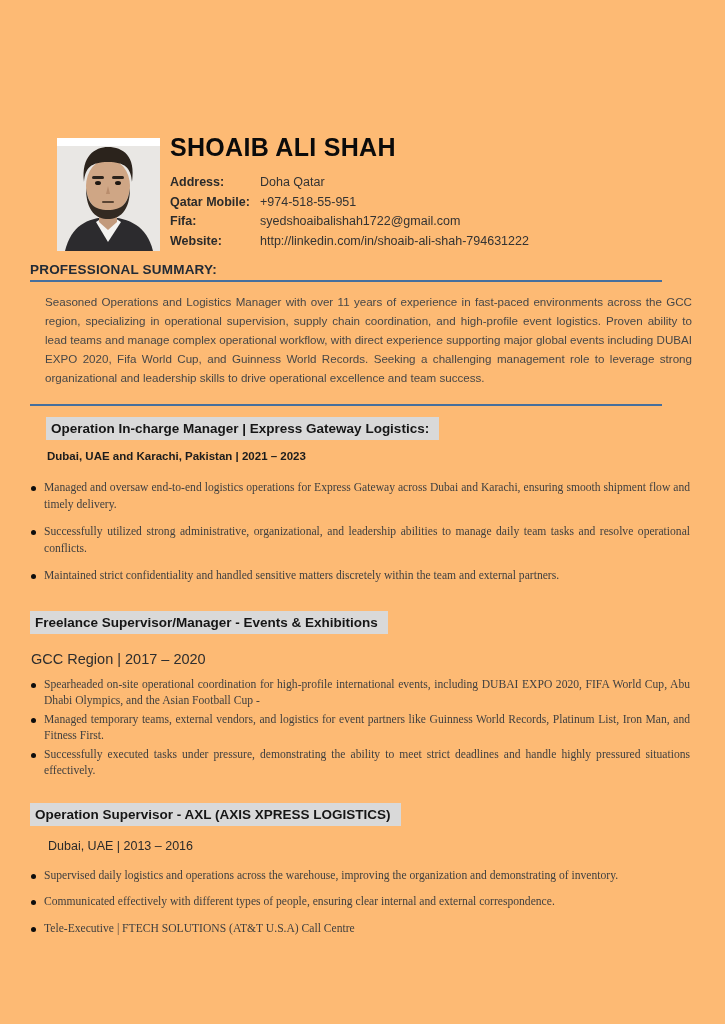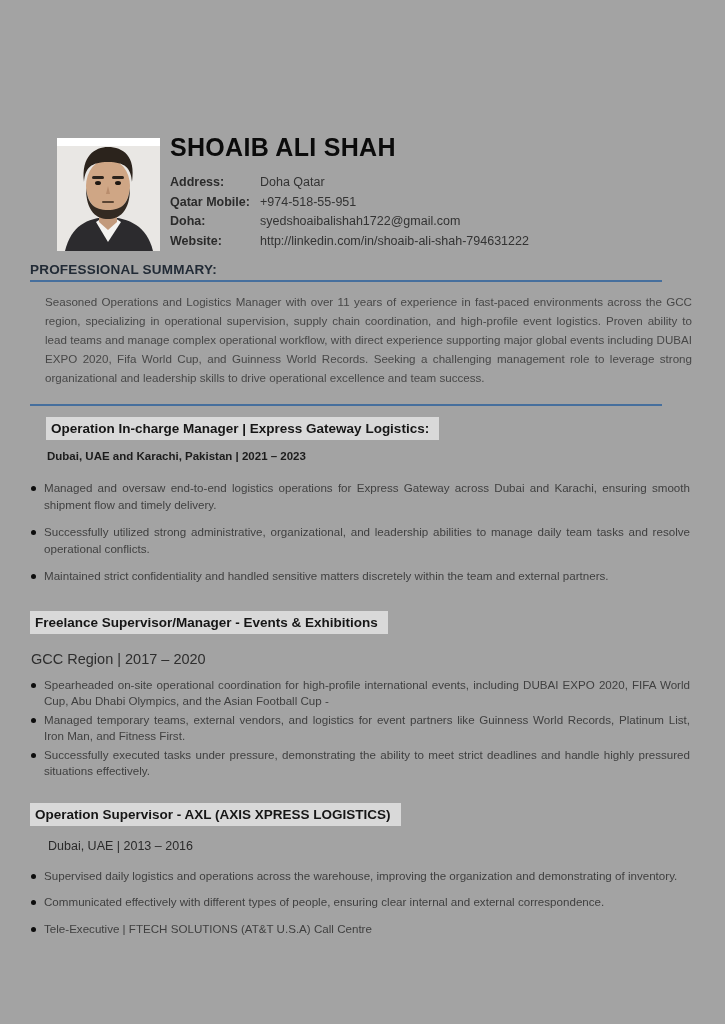--- a/index.html
+++ b/index.html
@@ -6,21 +6,21 @@
   html, body { background: #ffffff; }
   body {
     width: 725px; height: 1024px;
     font-family: "Liberation Sans", sans-serif;
     color: #3d3d3d;
     overflow: hidden;
   }
   .page {
     width: 725px; height: 1024px;
     padding: 131px 33px 0 30px;
-    background: #a3a3a3;
+    background: #fdba74;
   }
 
   
   .header { display: flex; align-items: flex-start; }
   .photo {
     width: 103px; height: 113px;
     margin-left: 27px; margin-top: 7px;
     flex: 0 0 auto;
     overflow: hidden;
     background: #e9e7e4;
@@ -70,21 +70,21 @@
   }
   .job-meta-2 {
     margin: 17px 0 0 1px;
     font-size: 14.5px; font-weight: normal; color: #2e2e2e;
   }
   .job-meta-3 {
     margin: 13px 0 0 18px;
     font-size: 12.5px; font-weight: normal; color: #2a2a2a;
   }
 
-  ul.bullets { list-style: none; width: 660px; }
+  ul.bullets { list-style: none; width: 660px; font-family: Liberation Serif, serif; }
   ul.bullets li {
     position: relative;
     padding-left: 14px;
     font-size: 11.6px; line-height: 16.5px;
     color: #3f3f3f; text-align: justify;
   }
   ul.bullets li::before {
     content: "";
     position: absolute; left: 1px; top: 6px;
     width: 5px; height: 5px; border-radius: 50%;
@@ -135,21 +135,21 @@
       <div class="name">SHOAIB ALI SHAH</div>
       <div class="contact-row">
         <span class="contact-label">Address:</span>
         <span class="contact-value">Doha Qatar</span>
       </div>
       <div class="contact-row">
         <span class="contact-label">Qatar Mobile:</span>
         <span class="contact-value">+974-518-55-951</span>
       </div>
       <div class="contact-row">
-        <span class="contact-label">Doha:</span>
+        <span class="contact-label">Fifa:</span>
         <span class="contact-value">syedshoaibalishah1722@gmail.com</span>
       </div>
       <div class="contact-row">
         <span class="contact-label">Website:</span>
         <span class="contact-value">http://linkedin.com/in/shoaib-ali-shah-794631222</span>
       </div>
     </div>
   </div>
 
   <div class="summary-sec">

